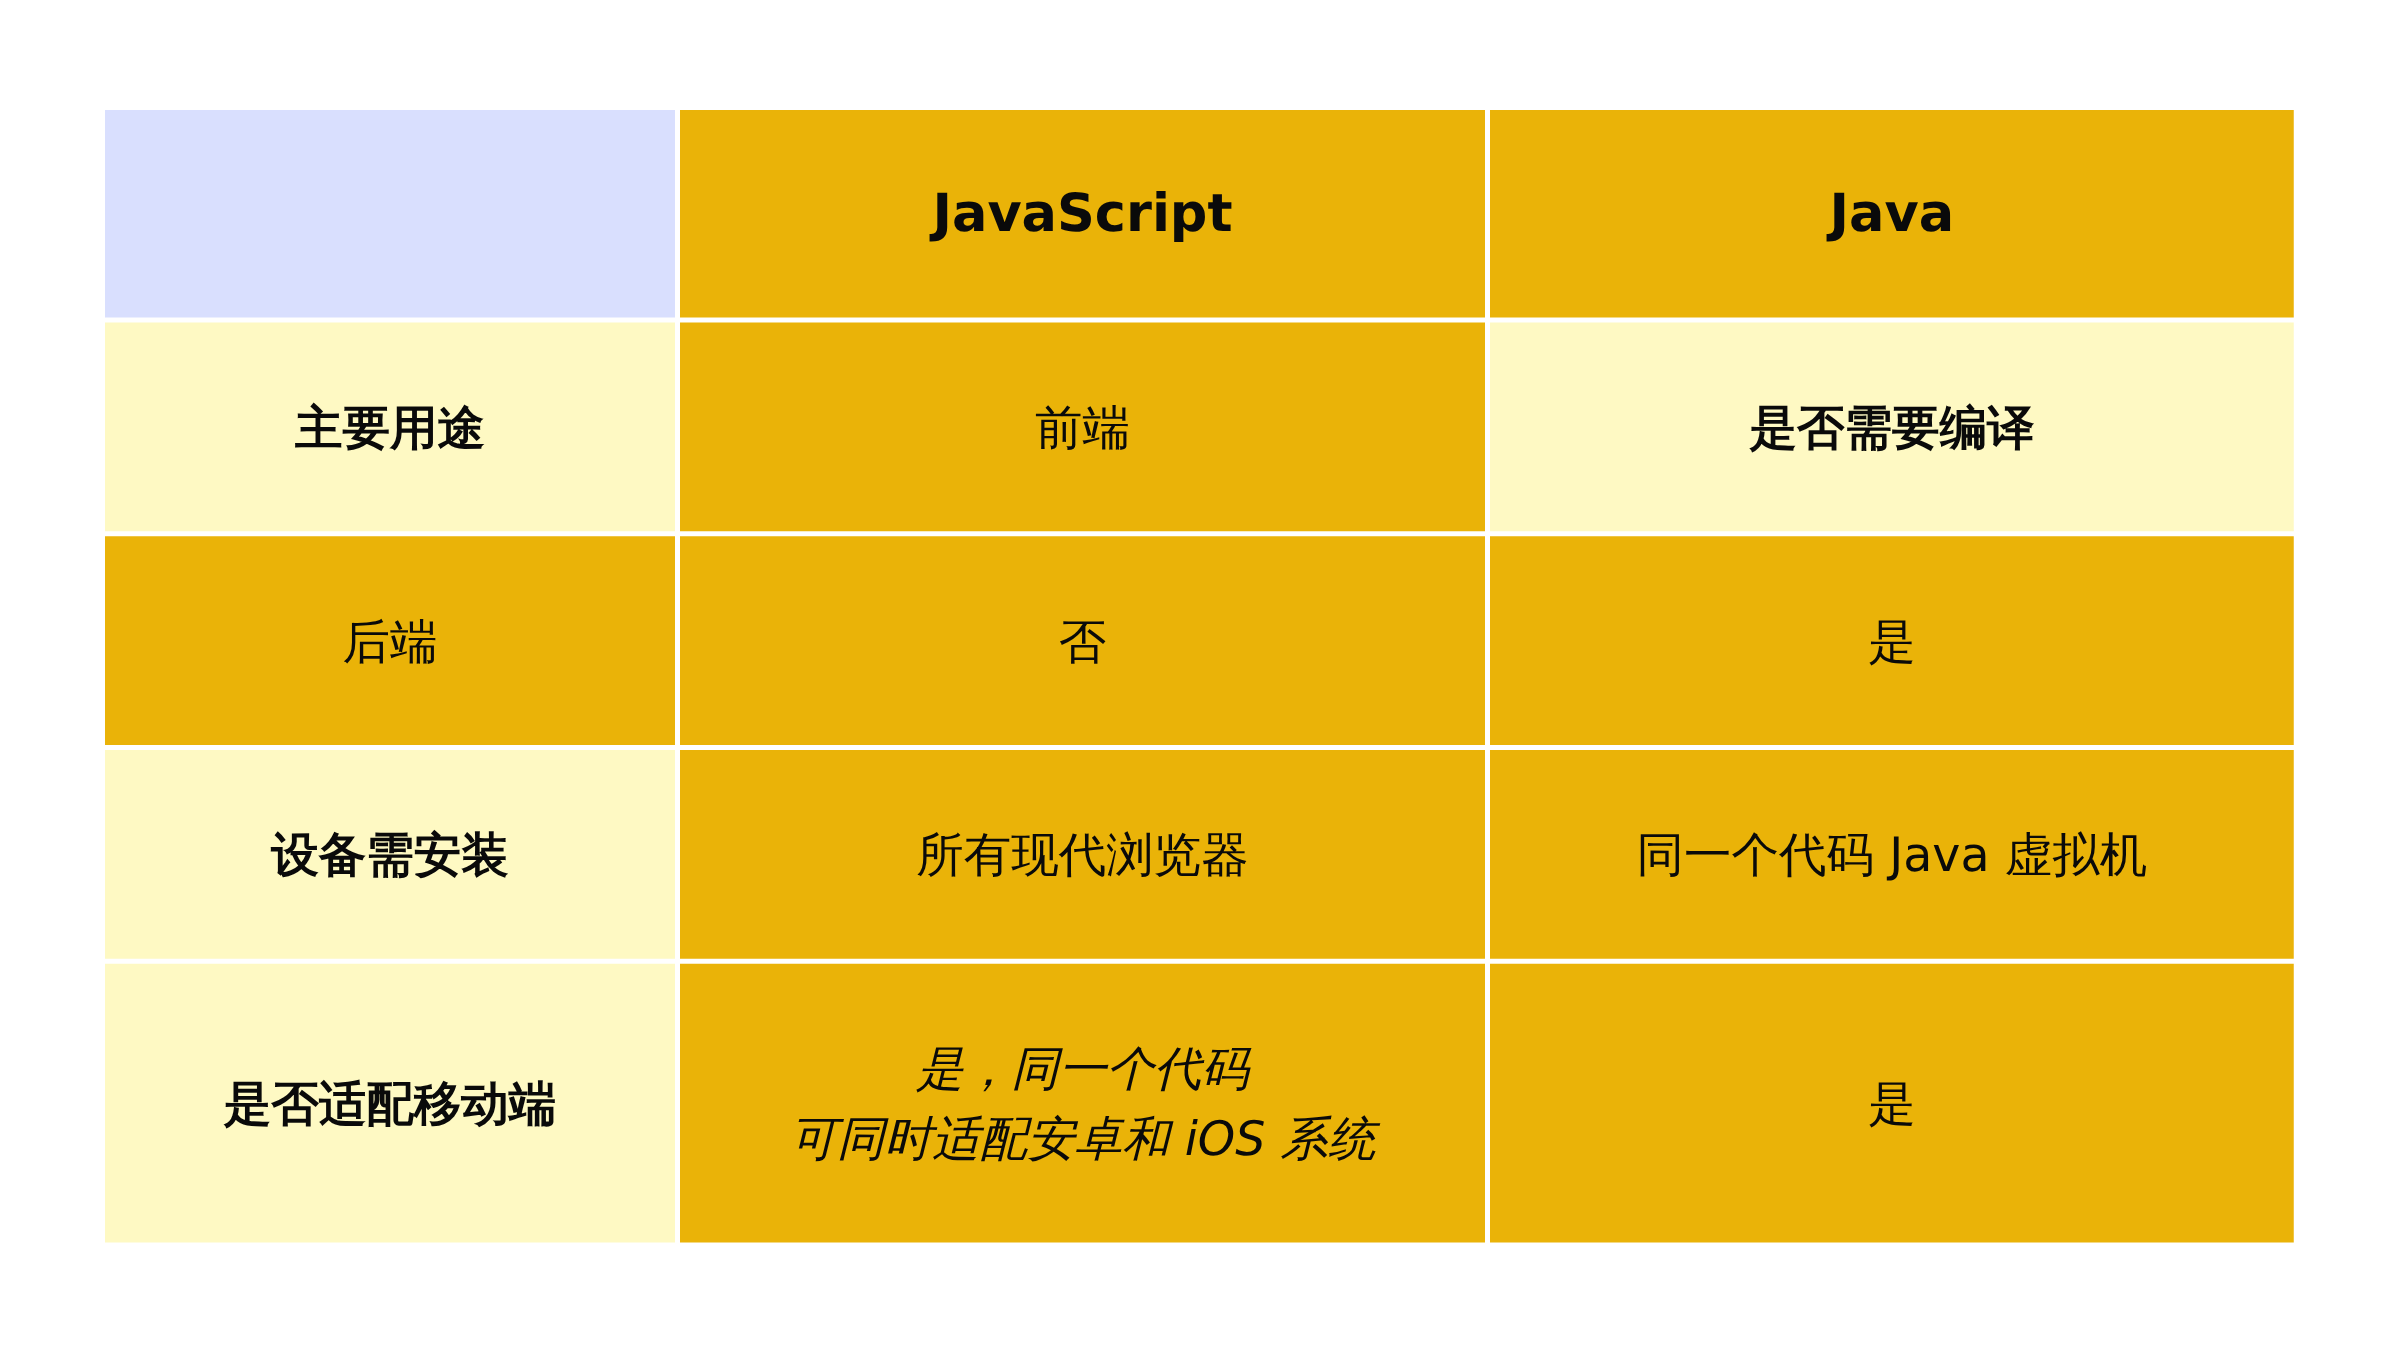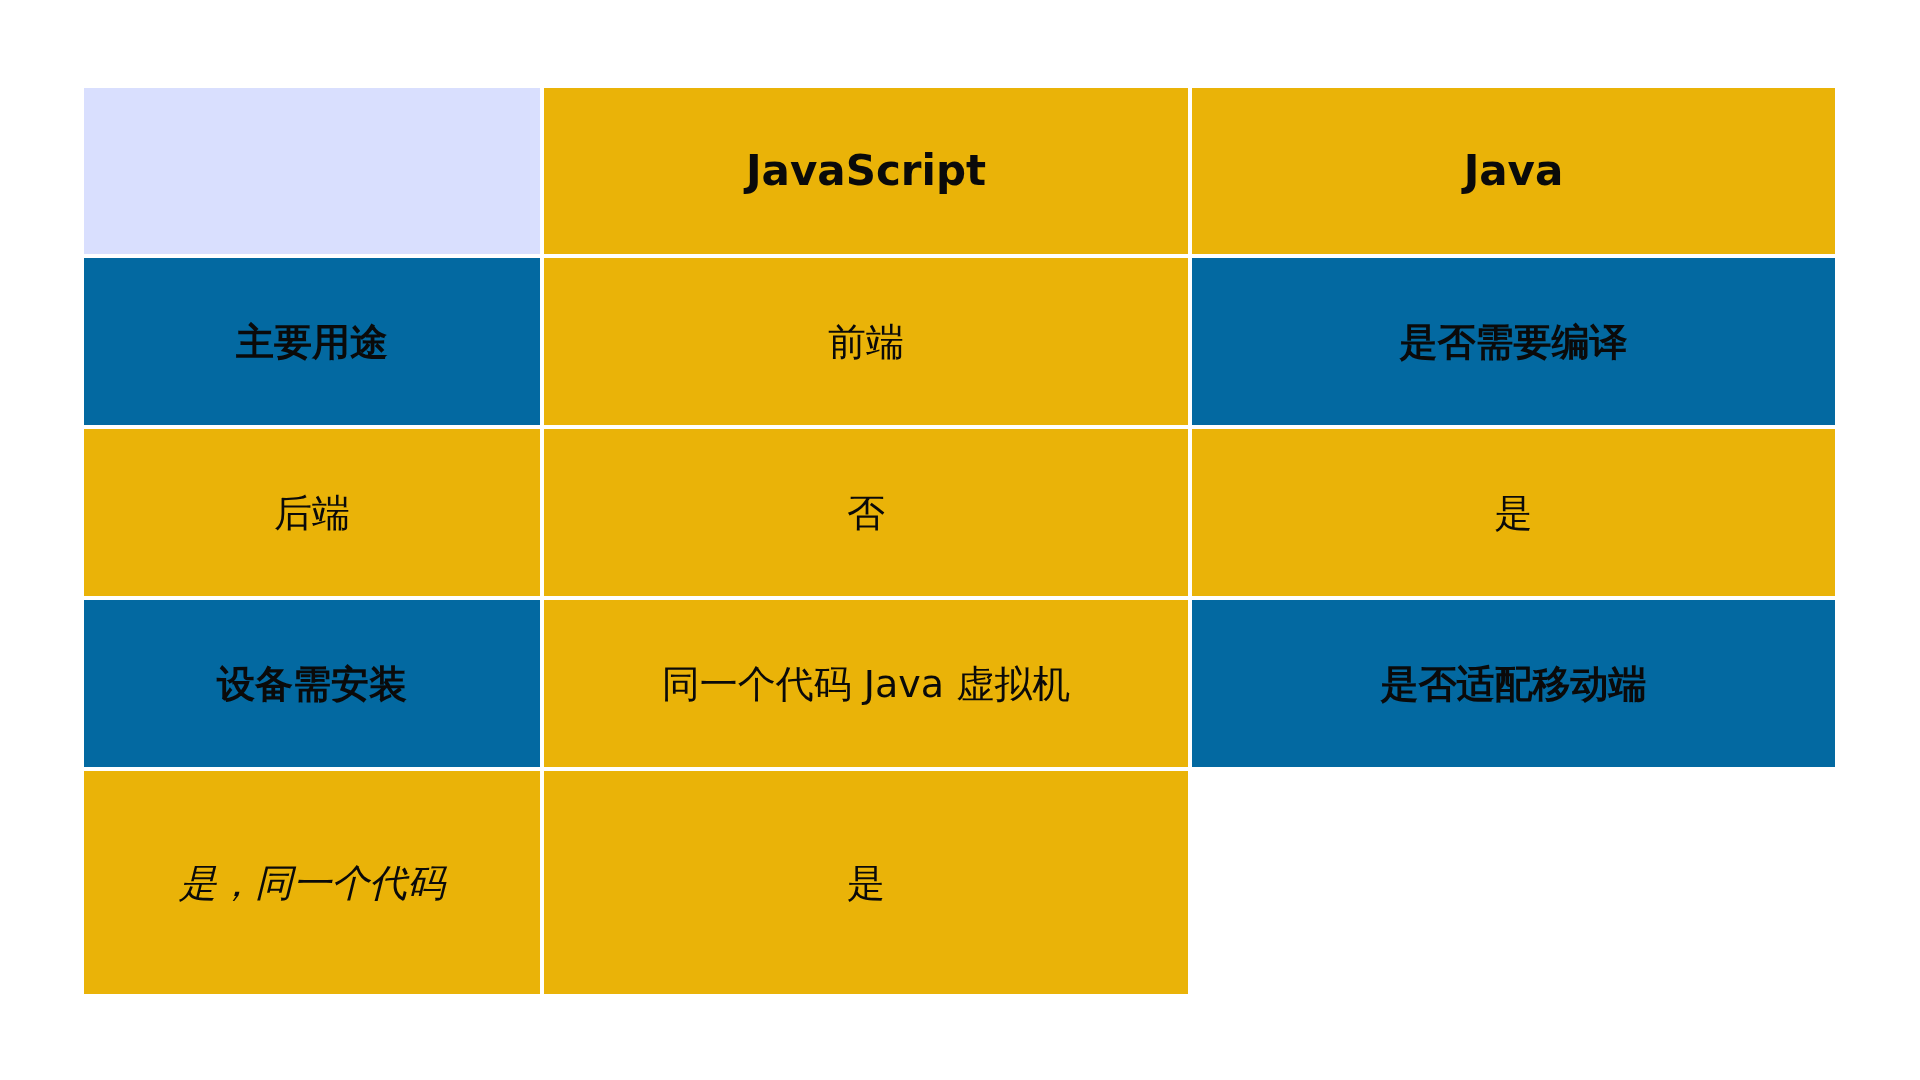--- a/index.html
+++ b/index.html
@@ -16,21 +16,21 @@
     grid-template-columns: 456px 644px 643px;
     grid-template-rows: 166px 167px 167px 167px 223px;
     column-gap: 4px; row-gap: 4px;
     background: #ffffff;
   }
   .cell {
     display: flex; align-items: center; justify-content: center;
     text-align: center; background: #eab308;
     font-size: 38px; line-height: 56px;
   }
-  .cell.label { background: #0369a1; font-weight: bold; }
+  .cell.label { background: #fef9c3; font-weight: bold; }
   .cell.head { font-weight: bold; font-size: 42px; }
   .cell.corner { background: #D9DFFE; }
   .multi { display: flex; flex-direction: column; align-items: center; font-style: italic; }
 </style>
 </head>
 <body>
 
 <div class="table">
 
   <div class="cell corner"></div>
@@ -39,22 +39,24 @@
 
   <div class="cell label">主要用途</div>
   <div class="cell">前端</div>
   <div class="cell label">是否需要编译</div>
 
   <div class="cell">后端</div>
   <div class="cell">否</div>
   <div class="cell">是</div>
 
   <div class="cell label">设备需安装</div>
+  <div class="cell">所有现代浏览器</div>
   <div class="cell">同一个代码 Java 虚拟机</div>
 
   <div class="cell label">是否适配移动端</div>
   <div class="cell">
     <div class="multi">
       <span>是，同一个代码</span>
+      <span>可同时适配安卓和 iOS 系统</span>
     </div>
   </div>
   <div class="cell">是</div>
 </div>
 
 </body></html>

